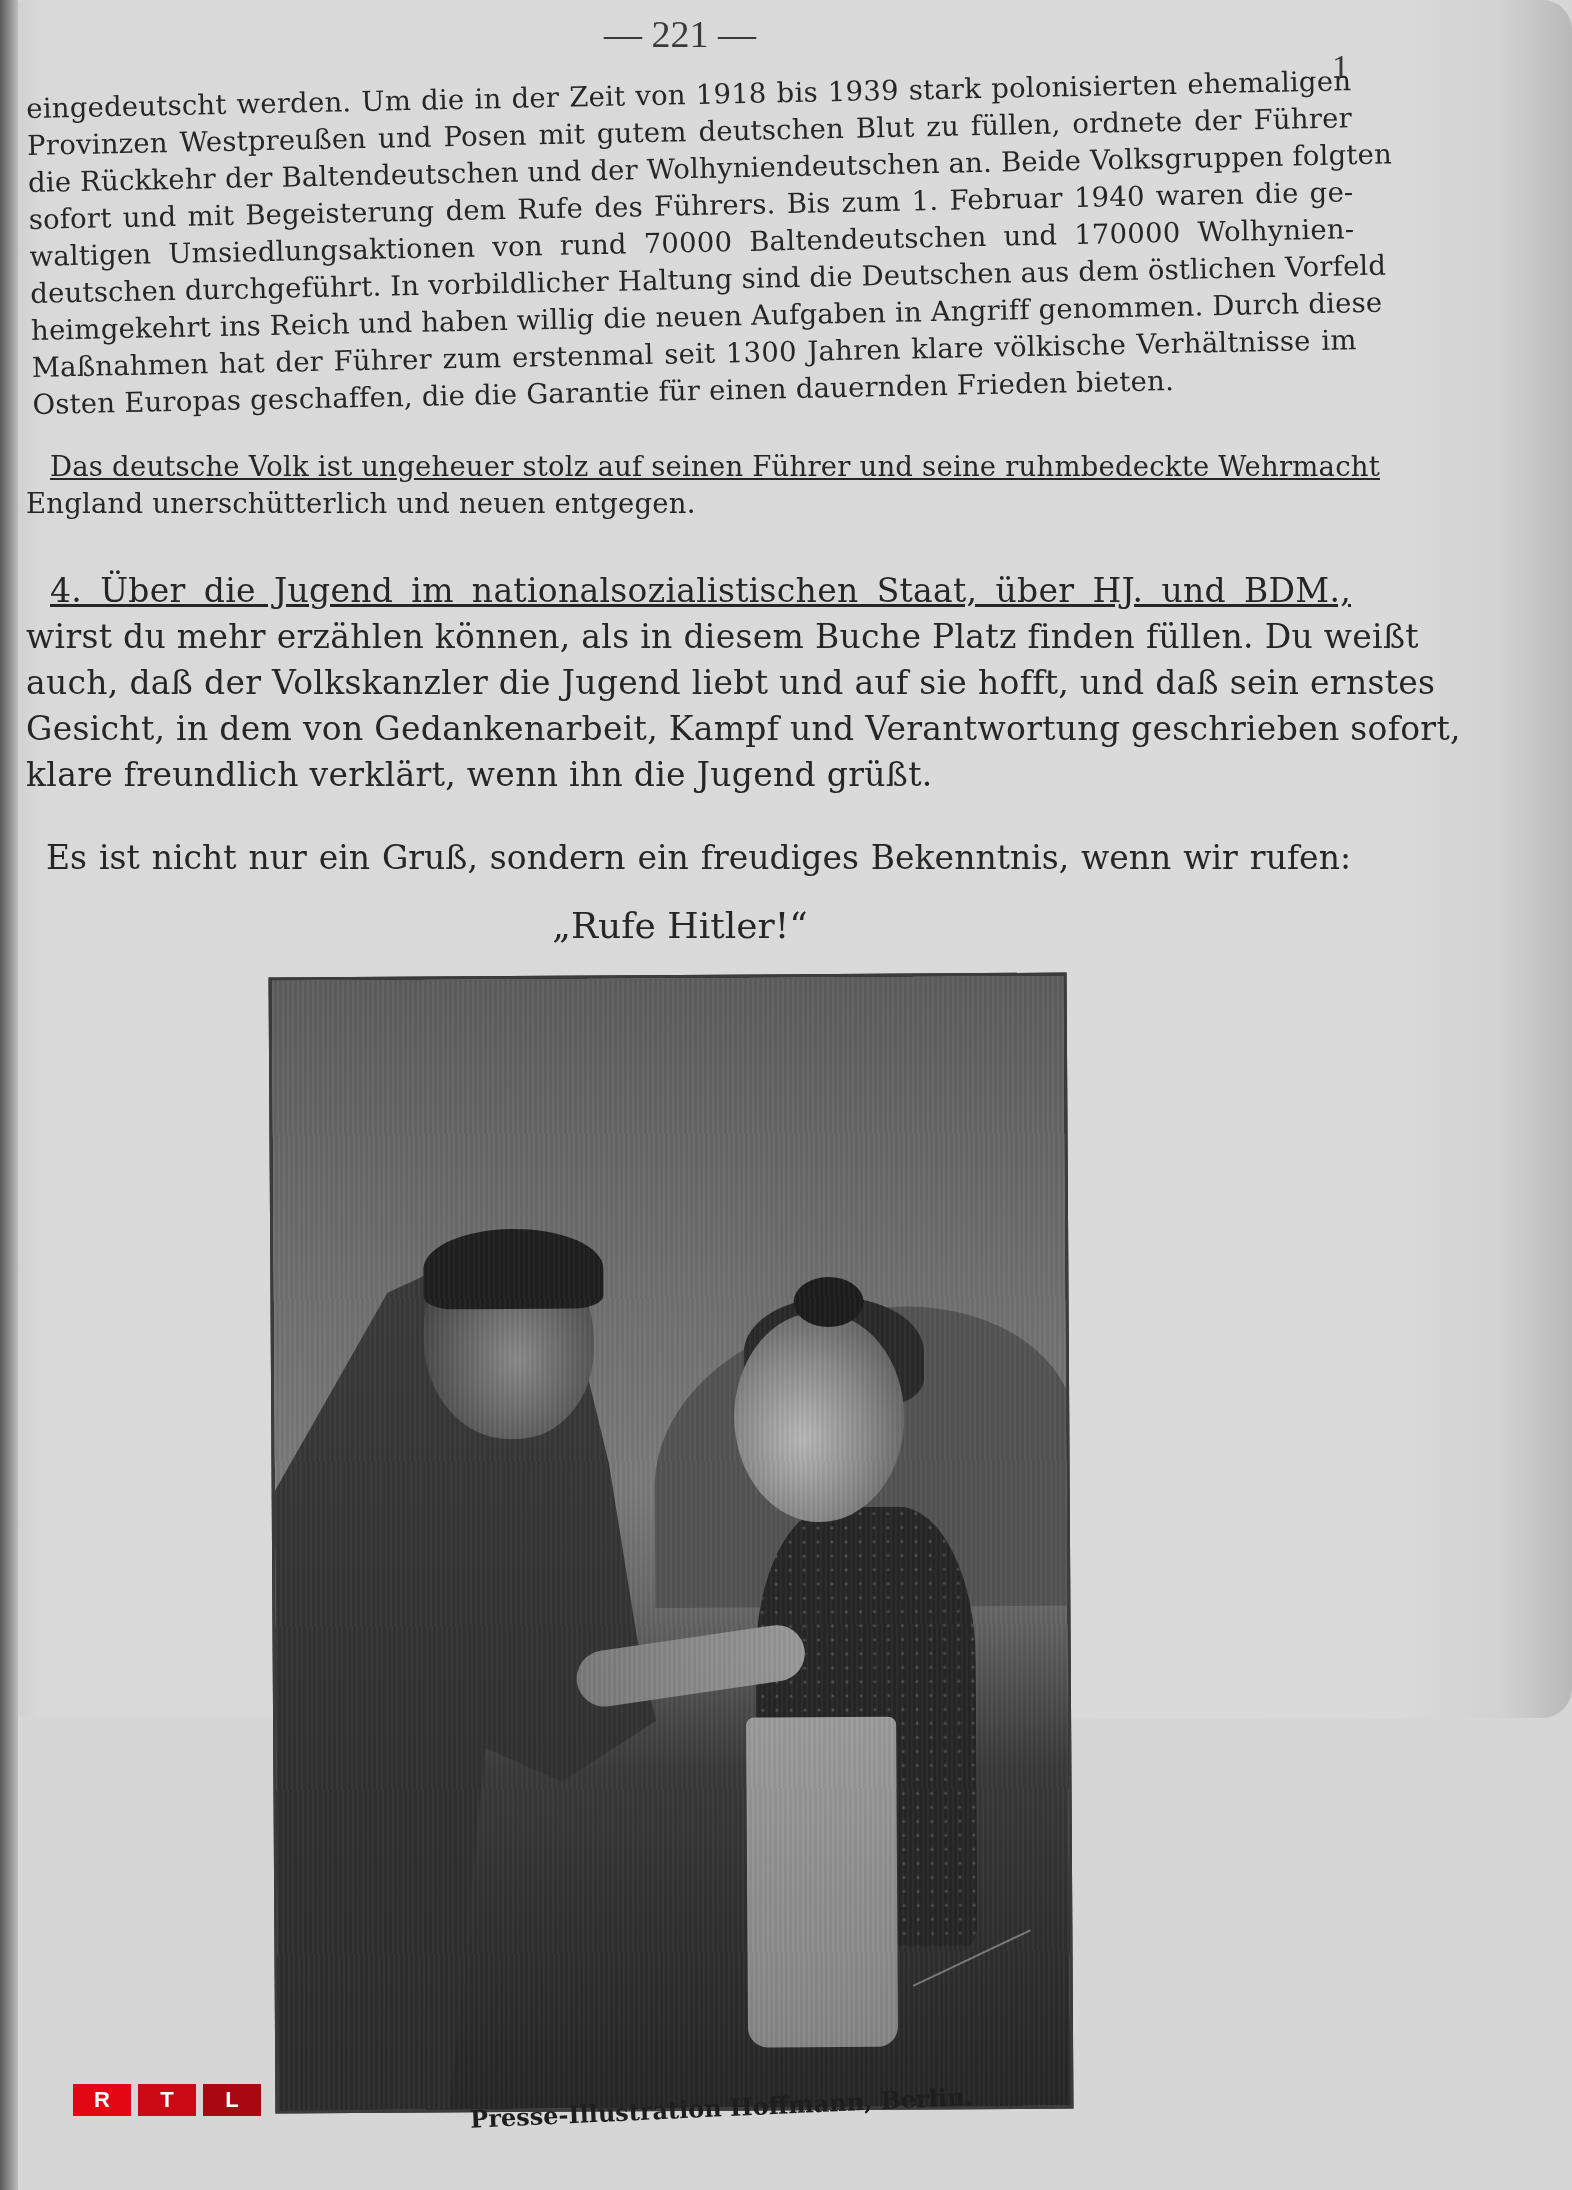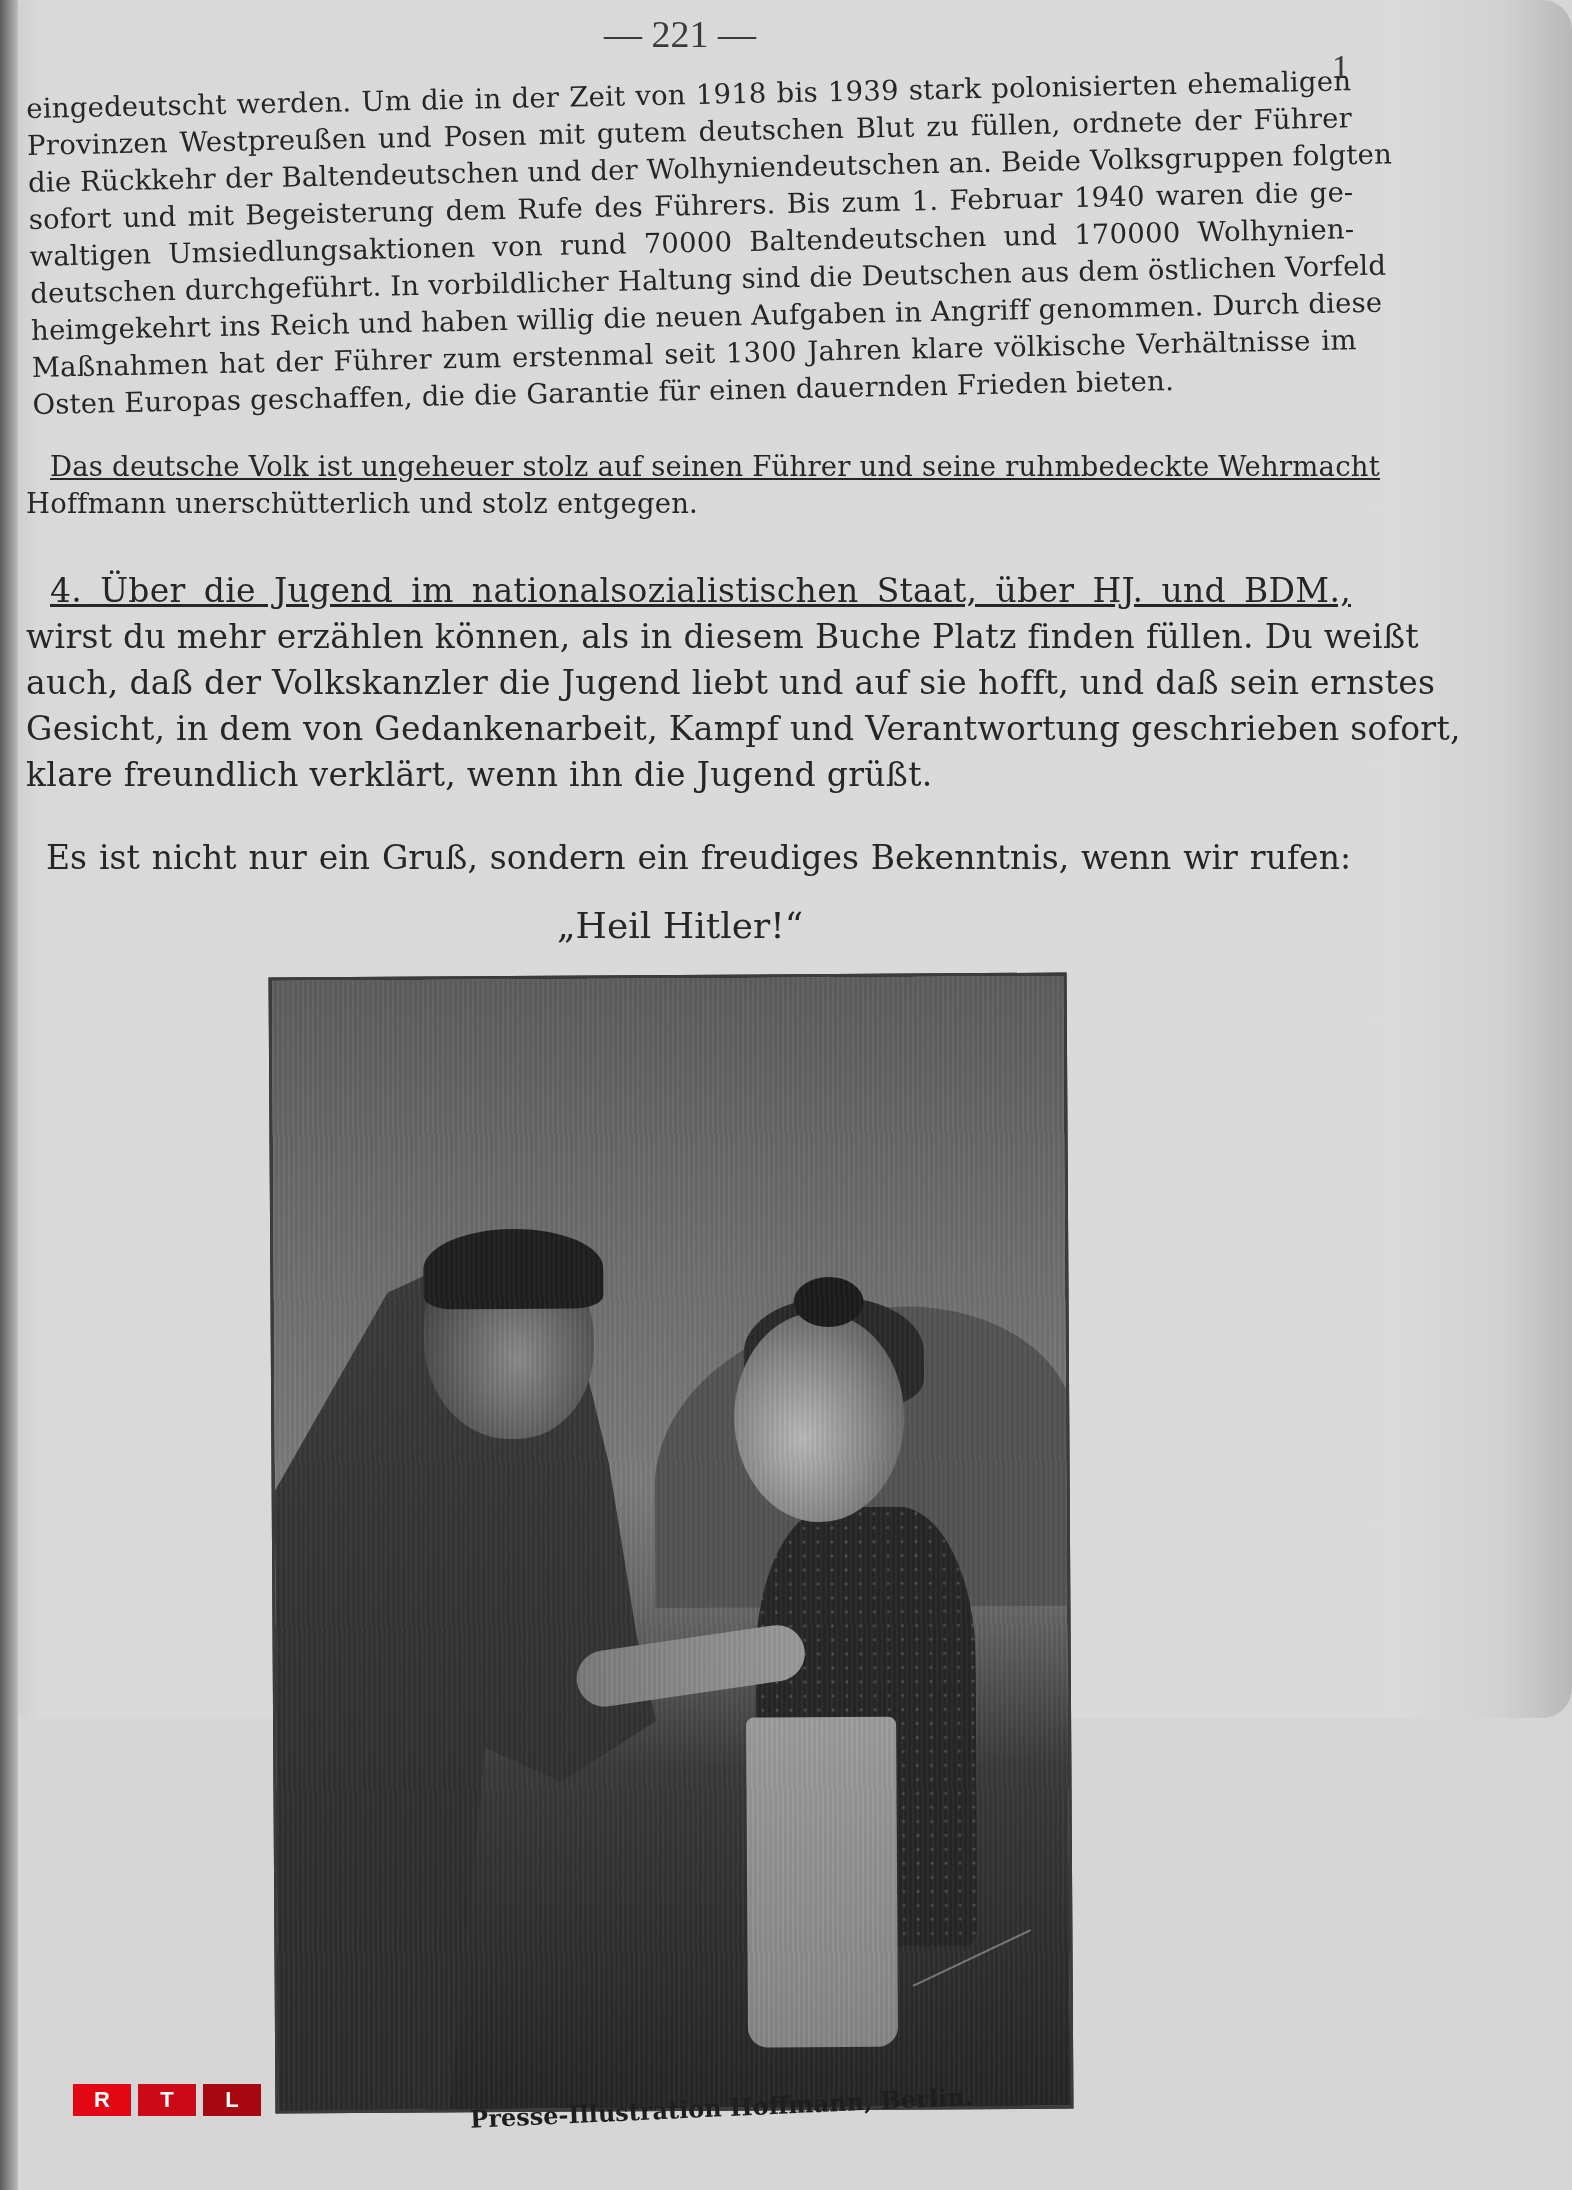--- a/index.html
+++ b/index.html
@@ -144,33 +144,33 @@
     <span class="line">sofort und mit Begeisterung dem Rufe des Führers. Bis zum 1. Februar 1940 waren die ge-</span>
     <span class="line">waltigen Umsiedlungsaktionen von rund 70000 Baltendeutschen und 170000 Wolhynien-</span>
     <span class="line">deutschen durchgeführt. In vorbildlicher Haltung sind die Deutschen aus dem östlichen Vorfeld</span>
     <span class="line">heimgekehrt ins Reich und haben willig die neuen Aufgaben in Angriff genommen. Durch diese</span>
     <span class="line">Maßnahmen hat der Führer zum erstenmal seit 1300 Jahren klare völkische Verhältnisse im</span>
     <span class="line last">Osten Europas geschaffen, die die Garantie für einen dauernden Frieden bieten.</span>
   </div>
 
   <div class="text-block small block2">
     <span class="line indent">Das deutsche Volk ist ungeheuer stolz auf seinen Führer und seine ruhmbedeckte Wehrmacht</span>
-    <span class="line last">Hoffmann unerschütterlich und stolz entgegen.</span>
+    <span class="line last">England unerschütterlich und neuen entgegen.</span>
   </div>
 
   <div class="text-block large block3">
     <span class="line indent">4. Über die Jugend im nationalsozialistischen Staat, über HJ. und BDM.,</span>
     <span class="line">wirst du mehr erzählen können, als in diesem Buche Platz finden füllen. Du weißt</span>
     <span class="line">auch, daß der Volkskanzler die Jugend liebt und auf sie hofft, und daß sein ernstes</span>
     <span class="line">Gesicht, in dem von Gedankenarbeit, Kampf und Verantwortung geschrieben sofort,</span>
     <span class="line last">klare freundlich verklärt, wenn ihn die Jugend grüßt.</span>
   </div>
 
   <div class="greeting-line">Es ist nicht nur ein Gruß, sondern ein freudiges Bekenntnis, wenn wir rufen:</div>
-  <div class="heil">„Heil Hitler!“</div>
+  <div class="heil">„Rufe Hitler!“</div>
 
   <div class="photo-frame" title="Black-and-white photograph of Hitler bending toward a smiling young girl in a dark dotted dress and light apron, holding hands; mountains and tall plants in the background">
     <div class="photo-sky"></div>
     <div class="photo-mountain"></div>
     <div class="photo-man"></div>
     <div class="photo-man-head"></div>
     <div class="photo-man-hair"></div>
     <div class="photo-girl-dress"></div>
     <div class="photo-girl-apron"></div>
     <div class="photo-girl-hair"></div>

